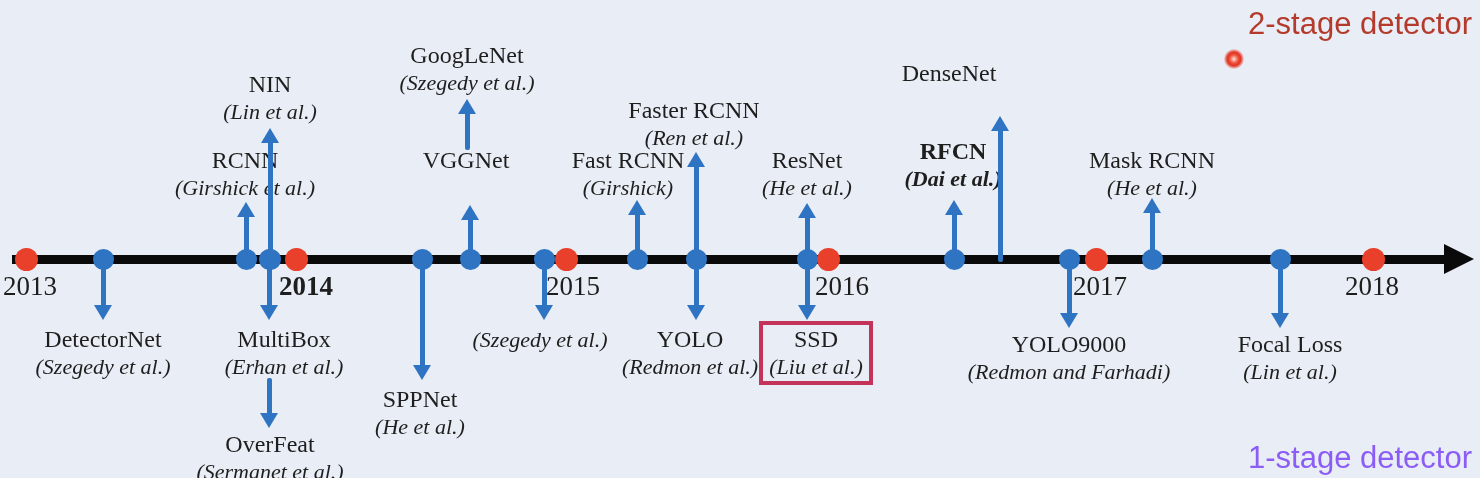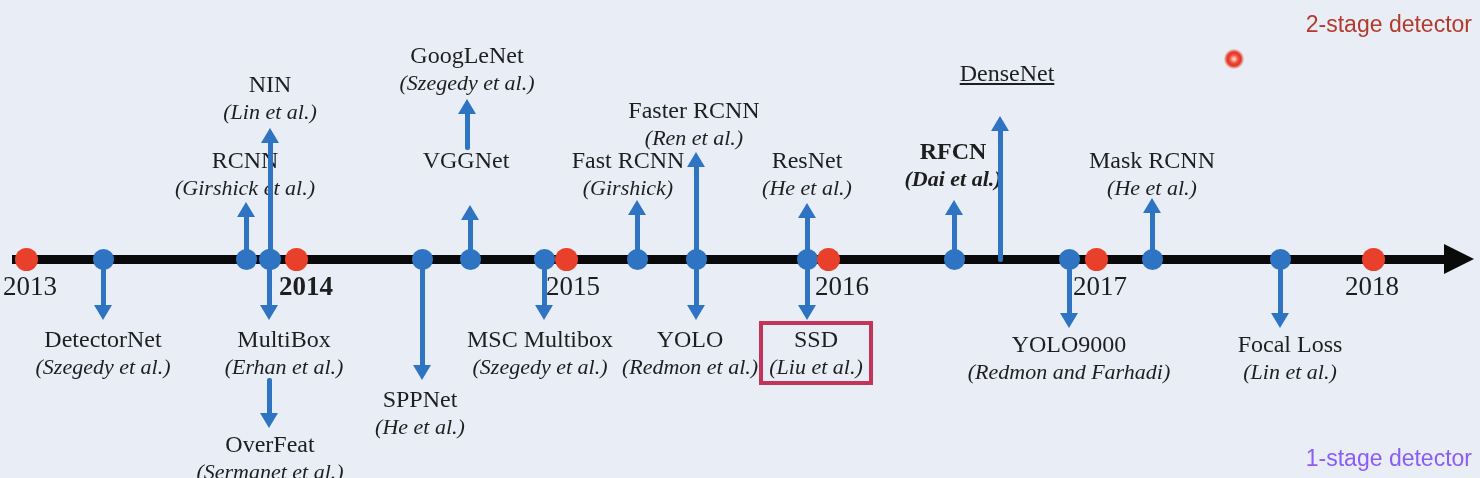--- a/index.html
+++ b/index.html
@@ -9,21 +9,21 @@
   #axis-head{position:absolute;width:0;height:0;}
   .dot{position:absolute;border-radius:50%;}
   .arrow-shaft{position:absolute;width:5px;border-radius:2px;}
   .arrow-head{position:absolute;width:0;height:0;}
   .arrow-head.up{border-left:9px solid transparent;border-right:9px solid transparent;border-bottom:15px solid;}
   .arrow-head.down{border-left:9px solid transparent;border-right:9px solid transparent;border-top:15px solid;}
   .event-label{position:absolute;transform:translateX(-50%);text-align:center;white-space:nowrap;}
   .event-name{font-size:24px;line-height:27px;}
   .event-citation{font-size:22px;line-height:27px;font-style:italic;}
   .year-label{position:absolute;transform:translateX(-50%);font-size:27px;line-height:28px;}
-  .stage-label{position:absolute;right:8px;font-family:"Liberation Sans","DejaVu Sans",sans-serif;font-size:23px;line-height:32px;}
+  .stage-label{position:absolute;right:8px;font-family:"Liberation Sans","DejaVu Sans",sans-serif;font-size:31px;line-height:32px;}
   #ssd-box{position:absolute;box-sizing:border-box;}
   #laser{position:absolute;width:20px;height:20px;border-radius:50%;}
 </style>
 </head>
 <body>
 
 <div id="canvas" style="width: 1480px; height: 478px; background: rgb(233, 237, 245); color: rgb(30, 30, 30);">
   <div class="stage-label" id="two-stage" style="top: 8px; color: rgb(180, 58, 44);">2-stage detector</div>
   <div id="axis" style="left: 12px; top: 254.5px; width: 1436px; height: 9px; background: rgb(10, 10, 10);"></div>
   <div id="axis-head" style="left: 1444px; top: 244px; border-top: 15px solid transparent; border-bottom: 15px solid transparent; border-left: 30px solid rgb(10, 10, 10);"></div>
@@ -77,21 +77,21 @@
       </div>
       <div class="arrow-head up" style="left: 945px; top: 200px; border-bottom-color: rgb(46, 116, 194); border-top-color: rgb(46, 116, 194);"></div>
       <div class="arrow-shaft" style="left: 951.5px; background: rgb(46, 116, 194); top: 213px; height: 47px;"></div>
       <div class="dot" style="width: 21px; height: 21px; left: 943.5px; top: 248.5px; background: rgb(46, 116, 194);"></div>
       <div class="event-label" style="left: 953px; top: 138px; font-weight: bold;">
         <div class="event-name">RFCN</div>
         <div class="event-citation">(Dai et al.)</div>
       </div>
       <div class="arrow-head up" style="left: 991px; top: 116px; border-bottom-color: rgb(46, 116, 194); border-top-color: rgb(46, 116, 194);"></div>
       <div class="arrow-shaft" style="left: 997.5px; background: rgb(46, 116, 194); top: 129px; height: 133px;"></div>
-      <div class="event-label" style="left: 1007px; top: 60px; text-decoration: underline;">
+      <div class="event-label" style="left: 949px; top: 60px;">
         <div class="event-name">DenseNet</div>
       </div>
       <div class="arrow-head up" style="left: 1143px; top: 198px; border-bottom-color: rgb(46, 116, 194); border-top-color: rgb(46, 116, 194);"></div>
       <div class="arrow-shaft" style="left: 1149.5px; background: rgb(46, 116, 194); top: 211px; height: 49px;"></div>
       <div class="dot" style="width: 21px; height: 21px; left: 1141.5px; top: 248.5px; background: rgb(46, 116, 194);"></div>
       <div class="event-label" style="left: 1152px; top: 147px;">
         <div class="event-name">Mask RCNN</div>
         <div class="event-citation">(He et al.)</div>
       </div>
       <div class="arrow-head down" style="left: 94px; top: 305px; border-bottom-color: rgb(46, 116, 194); border-top-color: rgb(46, 116, 194);"></div>
@@ -118,21 +118,20 @@
       <div class="arrow-shaft" style="left: 419.5px; background: rgb(46, 116, 194); top: 260px; height: 107px;"></div>
       <div class="dot" style="width: 21px; height: 21px; left: 411.5px; top: 248.5px; background: rgb(46, 116, 194);"></div>
       <div class="event-label" style="left: 420px; top: 386px;">
         <div class="event-name">SPPNet</div>
         <div class="event-citation">(He et al.)</div>
       </div>
       <div class="arrow-head down" style="left: 535px; top: 305px; border-bottom-color: rgb(46, 116, 194); border-top-color: rgb(46, 116, 194);"></div>
       <div class="arrow-shaft" style="left: 541.5px; background: rgb(46, 116, 194); top: 260px; height: 47px;"></div>
       <div class="dot" style="width: 21px; height: 21px; left: 533.5px; top: 248.5px; background: rgb(46, 116, 194);"></div>
       <div class="event-label" style="left: 540px; top: 326px;">
-        <div class="event-name">MSC Multibox</div>
         <div class="event-citation">(Szegedy et al.)</div>
       </div>
       <div class="arrow-head down" style="left: 687px; top: 305px; border-bottom-color: rgb(46, 116, 194); border-top-color: rgb(46, 116, 194);"></div>
       <div class="arrow-shaft" style="left: 693.5px; background: rgb(46, 116, 194); top: 260px; height: 47px;"></div>
       <div class="event-label" style="left: 690px; top: 326px;">
         <div class="event-name">YOLO</div>
         <div class="event-citation">(Redmon et al.)</div>
       </div>
       <div class="arrow-head down" style="left: 798px; top: 305px; border-bottom-color: rgb(46, 116, 194); border-top-color: rgb(46, 116, 194);"></div>
       <div class="arrow-shaft" style="left: 804.5px; background: rgb(46, 116, 194); top: 260px; height: 47px;"></div>

